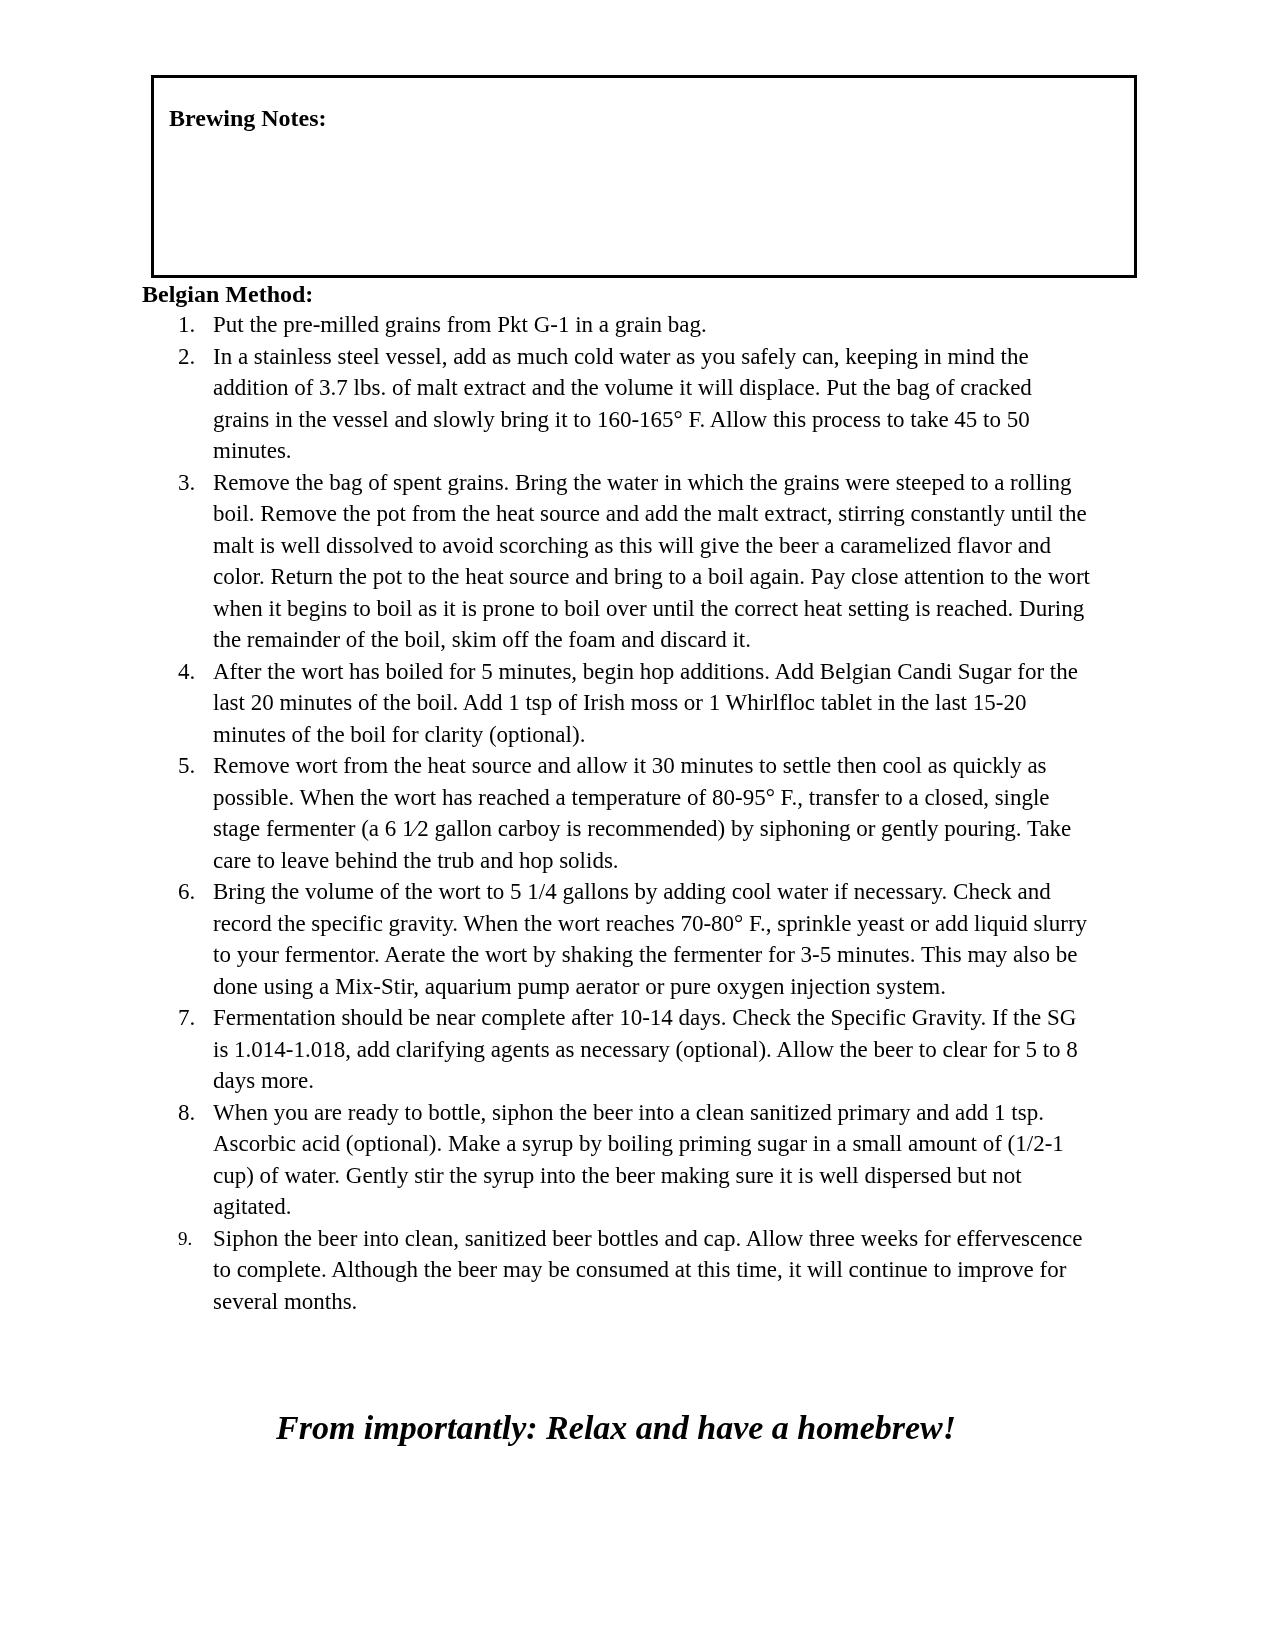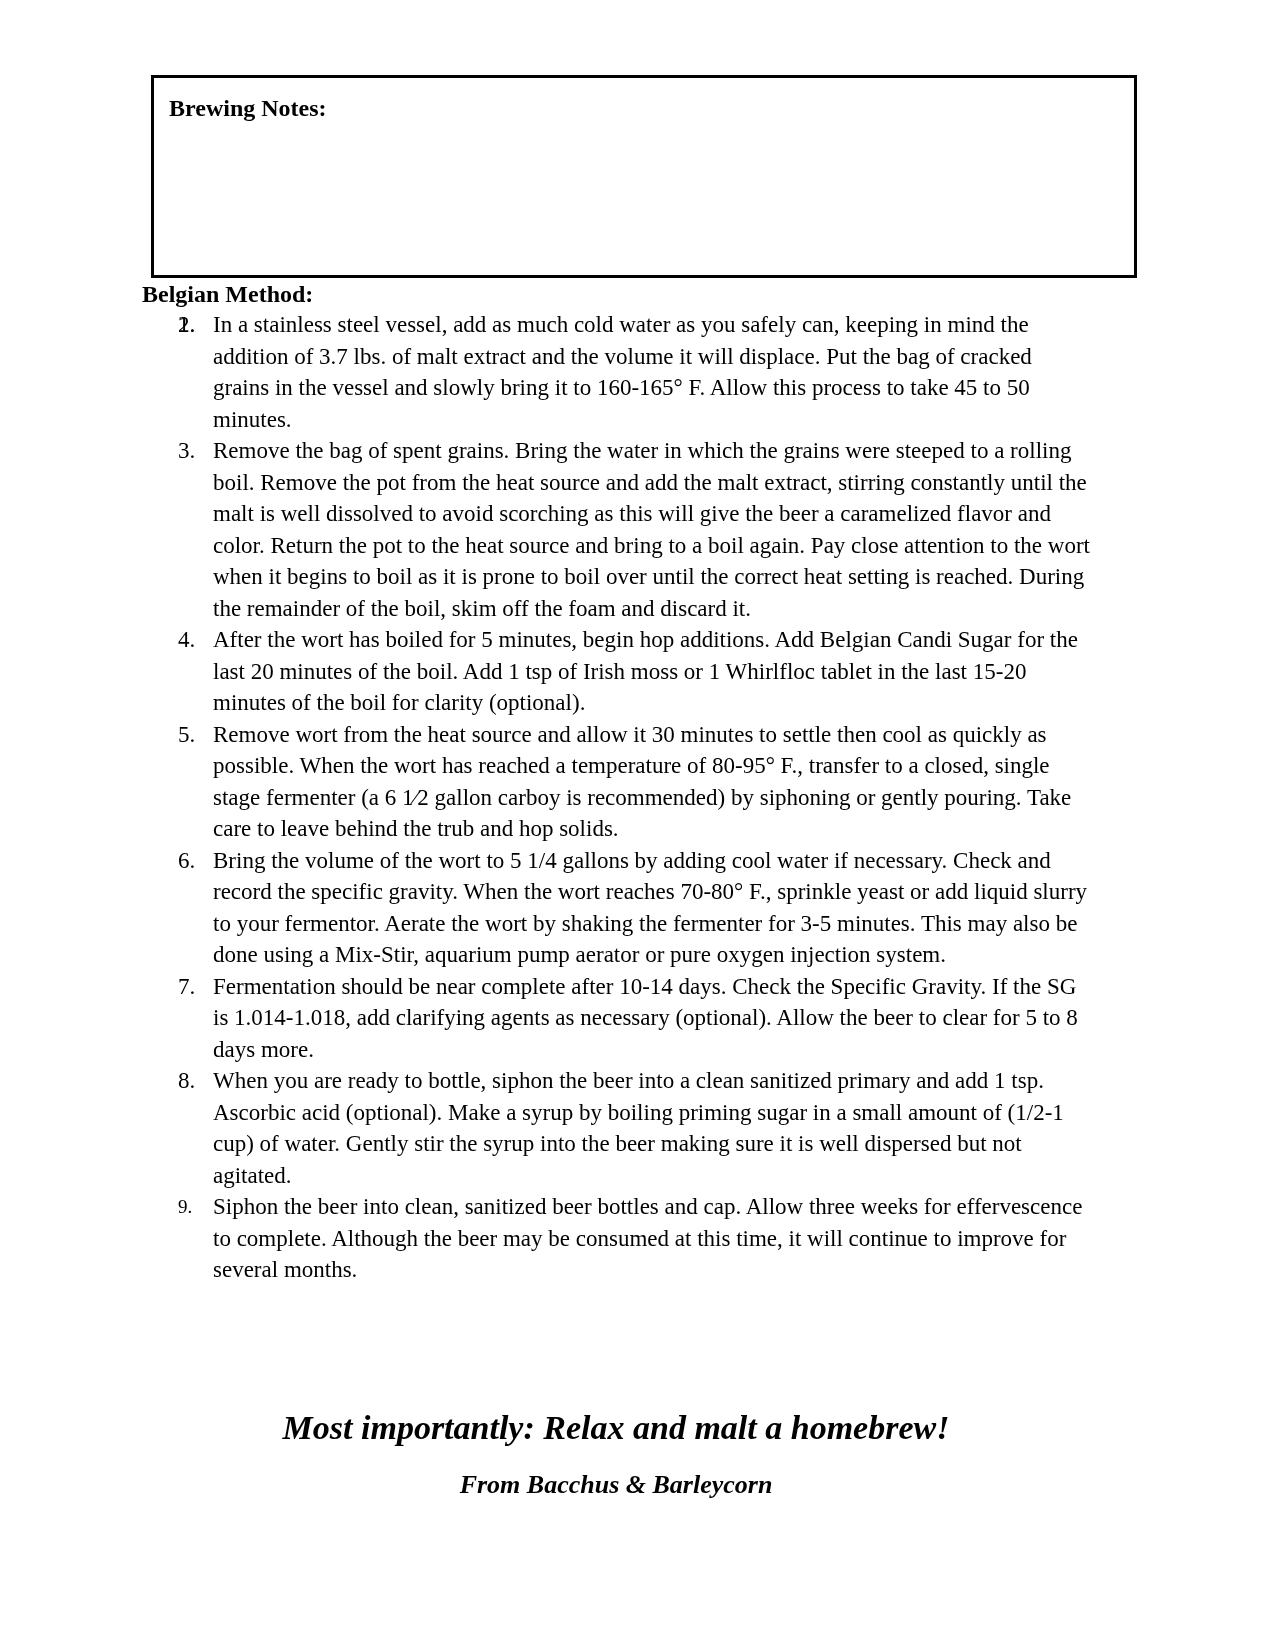--- a/index.html
+++ b/index.html
@@ -17,21 +17,21 @@
     overflow: hidden;
   }
   .notes-box {
     position: absolute;
     left: 151px;
     top: 75px;
     width: 986px;
     height: 203px;
     border: 3px solid #000000;
     box-sizing: border-box;
-    padding: 15px 15px;
+    padding: 25px 15px;
   }
   .notes-label {
     font-weight: bold;
     font-size: 24px;
     line-height: 30px;
   }
   .method {
     position: absolute;
     left: 142px;
     top: 279px;
@@ -91,20 +91,21 @@
   <div class="notes-box">
     <div class="notes-label">Brewing Notes:</div>
   </div>
 
   <div class="method">
     <h2 class="method-heading">Belgian Method:</h2>
 
     <ol class="steps">
       <li class="step">
         <span class="step-num">1.</span>
+        <span class="step-text">Put the pre-milled grains from Pkt G-1 in a grain bag.</span>
       </li>
       <li class="step">
         <span class="step-num">2.</span>
         <span class="step-text">In a stainless steel vessel, add as much cold water as you safely can, keeping in mind the addition of 3.7 lbs. of malt extract and the volume it will displace. Put the bag of cracked grains in the vessel and slowly bring it to 160-165° F. Allow this process to take 45 to 50 minutes.</span>
       </li>
       <li class="step">
         <span class="step-num">3.</span>
         <span class="step-text">Remove the bag of spent grains. Bring the water in which the grains were steeped to a rolling boil. Remove the pot from the heat source and add the malt extract, stirring constantly until the malt is well dissolved to avoid scorching as this will give the beer a caramelized flavor and color. Return the pot to the heat source and bring to a boil again. Pay close attention to the wort when it begins to boil as it is prone to boil over until the correct heat setting is reached. During the remainder of the boil, skim off the foam and discard it.</span>
       </li>
       <li class="step">
@@ -128,17 +129,16 @@
         <span class="step-text">When you are ready to bottle, siphon the beer into a clean sanitized primary and add 1 tsp. Ascorbic acid (optional). Make a syrup by boiling priming sugar in a small amount of (1/2-1 cup) of water. Gently stir the syrup into the beer making sure it is well dispersed but not agitated.</span>
       </li>
       <li class="step step--small-num">
         <span class="step-num">9.</span>
         <span class="step-text">Siphon the beer into clean, sanitized beer bottles and cap. Allow three weeks for effervescence to complete. Although the beer may be consumed at this time, it will continue to improve for several months.</span>
       </li>
     </ol>
   </div>
 
   <div class="footer">
-    <div class="tagline">Most importantly: Relax and malt a homebrew!</div>
-    <div class="attribution">From Bacchus &amp; Barleycorn</div>
+    <div class="tagline">From importantly: Relax and have a homebrew!</div>
   </div>
 
 </div>
 
 </body></html>

